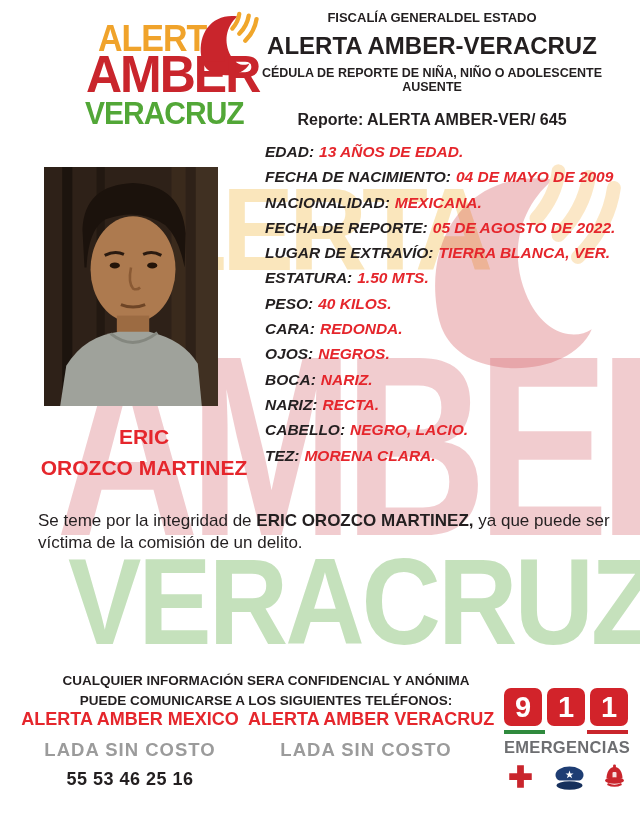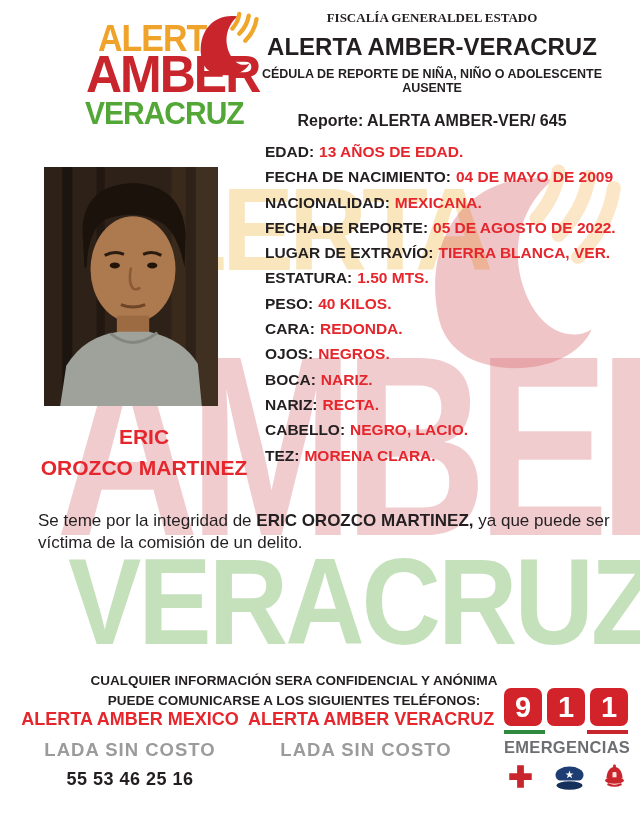--- a/index.html
+++ b/index.html
@@ -15,40 +15,40 @@
   .wm-veracruz{left:68px;top:540px;font-size:110px;letter-spacing:-3px;color:rgba(109,180,88,.40);transform:scaleY(1.12);}
   
   .logo{position:absolute;left:40px;top:4px;width:230px;height:125px;z-index:1;}
   .logo span{position:absolute;font-weight:bold;line-height:1;white-space:nowrap;transform-origin:top left;}
   .logo-alerta{left:58px;top:15px;font-size:34px;letter-spacing:-1px;color:#F0A32B;transform:scaleY(1.10);}
   .logo-amber{left:46px;top:44px;font-size:50px;letter-spacing:-2px;color:#C9252C;transform:scaleY(1.05);}
   .logo-veracruz{left:45px;top:94px;font-size:30px;letter-spacing:-1px;color:#52A737;transform:scaleY(1.05);}
   .logo-swoosh{position:absolute;left:156px;top:2px;}
   
   .header{position:absolute;left:248px;top:10px;width:368px;text-align:center;color:#231F20;z-index:1;}
-  .header-agency{font-size:13px;font-weight:bold;font-family:Liberation Serif, serif;}
+  .header-agency{font-size:13px;font-weight:bold;}
   .header-title{font-size:24px;font-weight:bold;margin-top:7px;}
   .header-subtitle{font-size:12.5px;font-weight:bold;margin-top:6px;}
   .header-report{font-size:16px;font-weight:bold;margin-top:17px;}
   
   .photo{position:absolute;left:44px;top:167px;width:174px;height:239px;z-index:2;}
   .name{position:absolute;left:24px;top:421px;width:240px;text-align:center;z-index:2;
         color:#E5262C;font-weight:bold;font-size:21px;line-height:31px;}
   
   .fields{position:absolute;left:265px;top:139px;z-index:1;}
-  .field-row{font-size:15.5px;font-weight:bold;height:25.3px;line-height:25.3px;white-space:nowrap;color:#231F20;}
+  .field-row{font-size:15.5px;font-weight:bold;height:25.3px;line-height:25.3px;white-space:nowrap;color:#231F20;font-style:italic;}
   .field-row .fl{margin-right:5px;}
   .field-row .fv{color:#E5262C;}
   
   .summary{position:absolute;left:38px;top:510px;width:577px;font-size:17px;line-height:22px;color:#231F20;z-index:1;}
   .summary p{margin:0 0 13px 0;}
   .bold{font-weight:bold;}
   
   .footer-note{position:absolute;left:0;top:671px;width:532px;text-align:center;
-               font-size:13.5px;font-weight:bold;line-height:20px;color:#231F20;z-index:1;padding-left:28px;}
+               font-size:13.5px;font-weight:bold;line-height:20px;color:#231F20;z-index:1;}
   .footer-cols{position:absolute;left:12px;top:709px;width:472px;display:flex;z-index:1;}
   .fcol{width:236px;text-align:center;}
   .fcol-title{color:#E5262C;font-weight:bold;font-size:18px;white-space:nowrap;}
   .fcol-lada{color:#9B9B9B;font-weight:bold;font-size:18.5px;letter-spacing:1px;margin-top:9px;}
   .fcol-phone{color:#231F20;font-weight:bold;font-size:18px;letter-spacing:.5px;margin-top:8px;}
   
   .e911{position:absolute;left:504px;top:688px;width:124px;z-index:1;}
   .e911-digits{display:flex;justify-content:space-between;}
   .digit{width:38px;height:38px;background:#D2232A;border-radius:7px;color:#fff;
          font-weight:bold;font-size:29px;display:flex;align-items:center;justify-content:center;}

